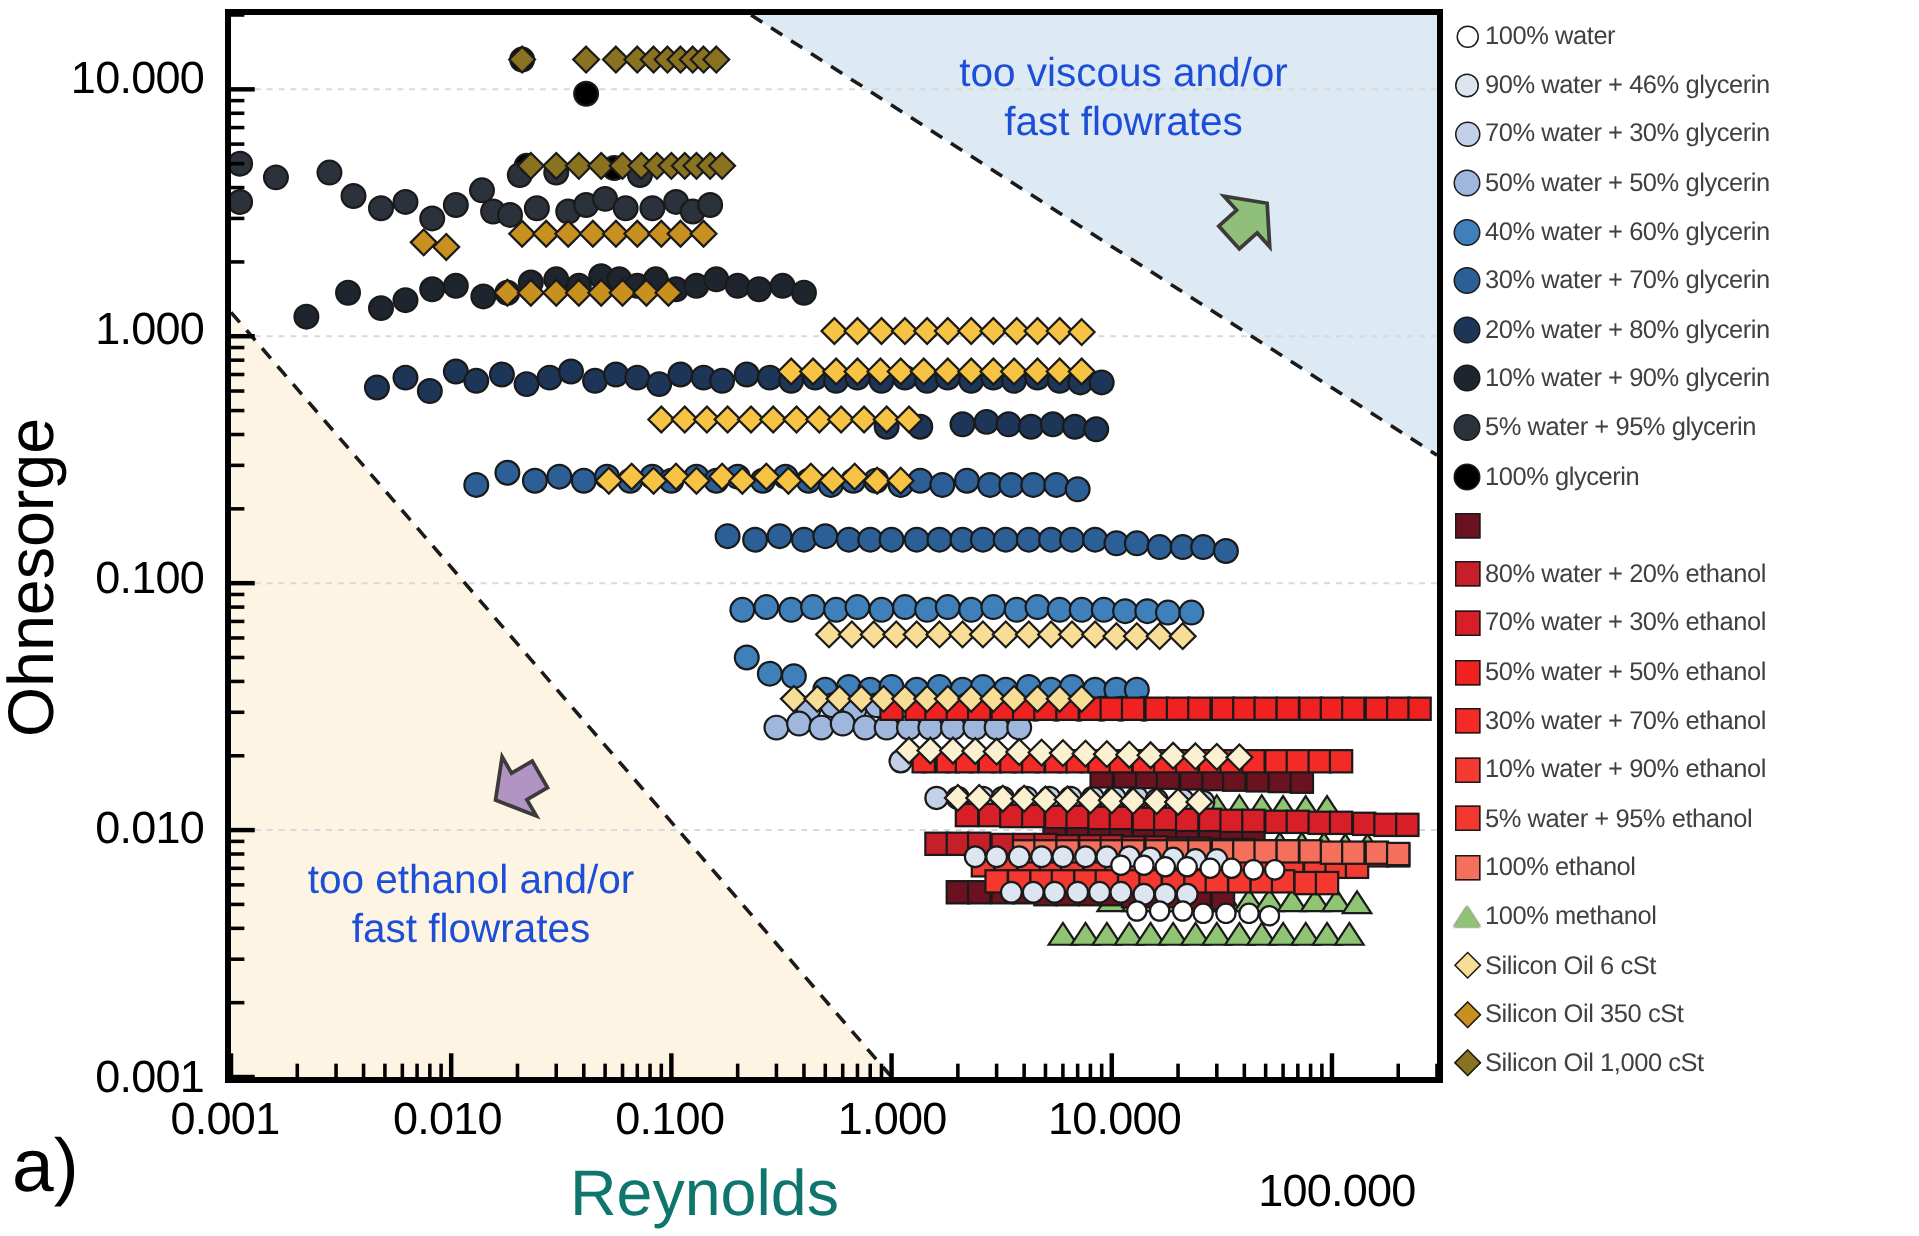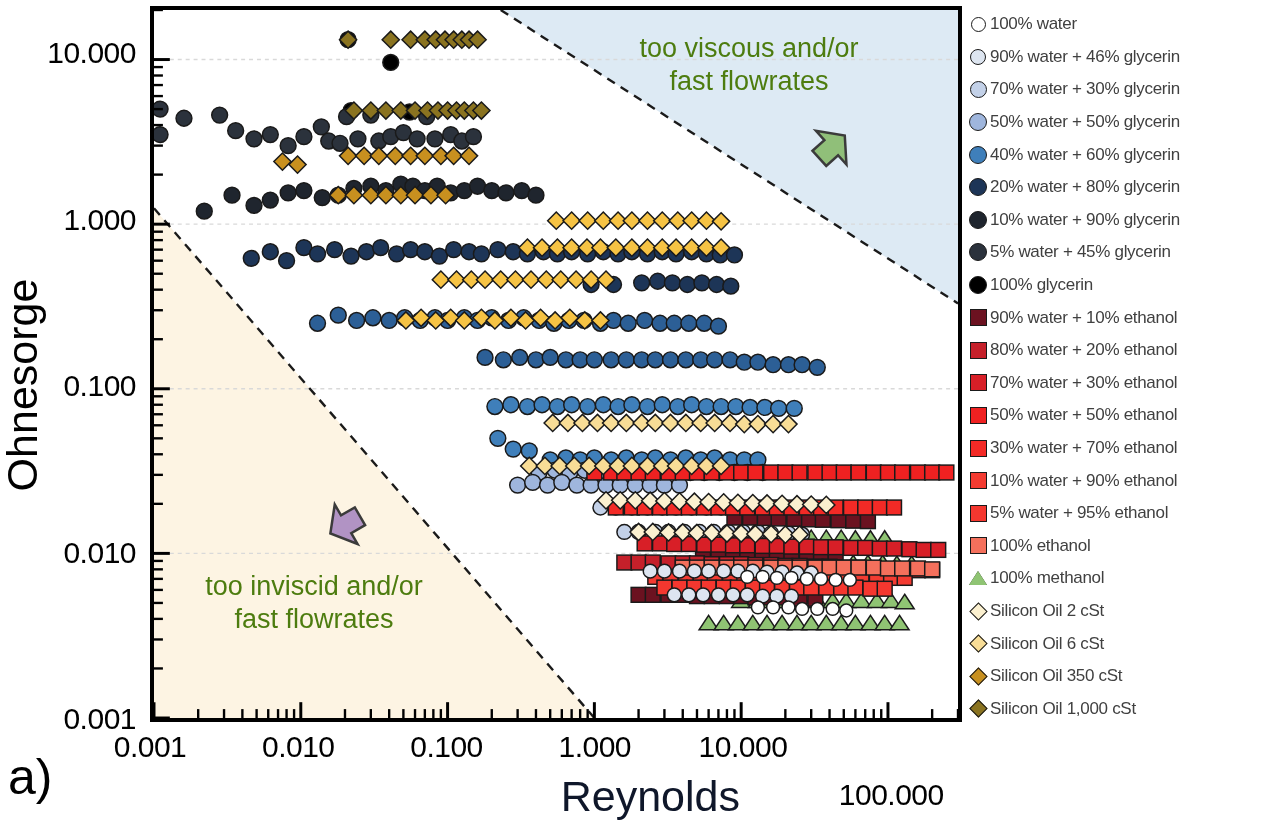--- a/index.html
+++ b/index.html
@@ -12,35 +12,35 @@
              border:4px solid #000;box-sizing:border-box;background:#fff;overflow:hidden;}
   #plot-svg{position:absolute;left:0;top:0;width:100%;height:100%;}
 
   
   .ytick{position:absolute;right:1283px;text-align:right;width:200px;
          font-size:30px;color:#000;letter-spacing:-.5px;}
   .ylabel-wrap{position:absolute;left:-6px;top:170px;width:56px;height:430px;}
   .ylabel{position:absolute;left:50%;top:50%;transform:translate(-50%,-50%) rotate(-90deg);
           white-space:nowrap;font-size:43px;color:#000;}
   .xtick{position:absolute;text-align:center;font-size:30px;color:#000;letter-spacing:-.5px;}
-  .xlabel{position:absolute;font-size:43px;color:#0f172a;text-align:right;}
+  .xlabel{position:absolute;font-size:43px;color:#0f766e;text-align:left;}
   .panel-id{position:absolute;font-size:50px;color:#000;}
 
   
   #legend{position:absolute;left:966px;top:8px;width:313px;height:780px;}
   .leg-row{display:flex;align-items:center;height:32.6px;}
   .leg-mark{width:24px;min-width:24px;display:flex;align-items:center;justify-content:center;}
   .leg-txt{font-size:17px;color:#404040;white-space:nowrap;letter-spacing:-.3px;}
   .m-circ{border:1.6px solid #1a1a1a;border-radius:50%;}
   .m-sq{border:1.6px solid #1a1a1a;}
   .m-tri{width:0;height:0;border-left:9px solid transparent;border-right:9px solid transparent;}
   .m-dia{border:1.6px solid #1a1a1a;transform:rotate(45deg);}
 
   
-  .region-note{position:absolute;font-size:27px;color:#4d7c0f;text-align:center;line-height:1.22;}
+  .region-note{position:absolute;font-size:27px;color:#1d4ed8;text-align:center;line-height:1.22;}
 </style>
 </head>
 <body>
 
 <div id="root">
 
   <div class="ylabel-wrap">
     <div class="ylabel">Ohnesorge</div>
   </div>
 
@@ -850,21 +850,21 @@
           <line x1="0" y1="0" x2="9" y2="0" stroke="#000" stroke-width="2.4"></line>
         </g>
     </svg>
 
     <div class="region-note" id="note-viscous" style="left:430px;top:22px;width:330px;">
       <div>too viscous and/or</div>
       <div>fast flowrates</div>
     </div>
 
     <div class="region-note" id="note-inviscid" style="left:10px;top:560px;width:300px;">
-      <div>too inviscid and/or</div>
+      <div>too ethanol and/or</div>
       <div>fast flowrates</div>
     </div>
   </div>
 
   <div id="xtick-layer">
       <div class="xtick" style="left: 60px; width: 180px; top: 730px;">0.001</div>
       <div class="xtick" style="left: 208.253px; width: 180px; top: 730px;">0.010</div>
       <div class="xtick" style="left: 356.506px; width: 180px; top: 730px;">0.100</div>
       <div class="xtick" style="left: 504.759px; width: 180px; top: 730px;">1.000</div>
       <div class="xtick" style="left: 653.012px; width: 180px; top: 730px;">10.000</div>
@@ -901,47 +901,52 @@
         <div class="leg-txt">50% water + 50% glycerin</div>
       </div>
       <div class="leg-row">
         <div class="leg-mark">
           <span class="m-circ" style="width: 16px; height: 16px; background: rgb(63, 127, 186);"></span>
         </div>
         <div class="leg-txt">40% water + 60% glycerin</div>
       </div>
       <div class="leg-row">
         <div class="leg-mark">
+          <span class="m-circ" style="width: 16px; height: 16px; background: rgb(44, 95, 150);"></span>
+        </div>
+        <div class="leg-txt">30% water + 70% glycerin</div>
+      </div>
+      <div class="leg-row">
+        <div class="leg-mark">
           <span class="m-circ" style="width: 16px; height: 16px; background: rgb(29, 53, 87);"></span>
         </div>
         <div class="leg-txt">20% water + 80% glycerin</div>
       </div>
       <div class="leg-row">
         <div class="leg-mark">
           <span class="m-circ" style="width: 16px; height: 16px; background: rgb(31, 37, 46);"></span>
         </div>
         <div class="leg-txt">10% water + 90% glycerin</div>
       </div>
       <div class="leg-row">
         <div class="leg-mark">
           <span class="m-circ" style="width: 16px; height: 16px; background: rgb(43, 50, 60);"></span>
         </div>
-        <div class="leg-txt"> 5% water + 45% glycerin</div>
+        <div class="leg-txt"> 5% water + 95% glycerin</div>
       </div>
       <div class="leg-row">
         <div class="leg-mark">
           <span class="m-circ" style="width: 16px; height: 16px; background: rgb(0, 0, 0);"></span>
         </div>
         <div class="leg-txt">100% glycerin</div>
       </div>
       <div class="leg-row">
         <div class="leg-mark">
           <span class="m-sq" style="width: 15px; height: 15px; background: rgb(107, 18, 32);"></span>
         </div>
-        <div class="leg-txt">90% water + 10% ethanol</div>
       </div>
       <div class="leg-row">
         <div class="leg-mark">
           <span class="m-sq" style="width: 15px; height: 15px; background: rgb(197, 32, 42);"></span>
         </div>
         <div class="leg-txt">80% water + 20% ethanol</div>
       </div>
       <div class="leg-row">
         <div class="leg-mark">
           <span class="m-sq" style="width: 15px; height: 15px; background: rgb(216, 31, 39);"></span>
@@ -979,26 +984,20 @@
         <div class="leg-txt">100% ethanol</div>
       </div>
       <div class="leg-row">
         <div class="leg-mark">
           <span class="m-tri" style="border-bottom: 14.72px solid rgb(143, 196, 115); filter: drop-shadow(rgb(26, 26, 26) 0px 0px 0.6px);"></span>
         </div>
         <div class="leg-txt">100% methanol</div>
       </div>
       <div class="leg-row">
         <div class="leg-mark">
-          <span class="m-dia" style="width: 10.92px; height: 10.92px; background: rgb(251, 240, 207);"></span>
-        </div>
-        <div class="leg-txt">Silicon Oil 2 cSt</div>
-      </div>
-      <div class="leg-row">
-        <div class="leg-mark">
           <span class="m-dia" style="width: 10.92px; height: 10.92px; background: rgb(248, 221, 150);"></span>
         </div>
         <div class="leg-txt">Silicon Oil 6 cSt</div>
       </div>
       <div class="leg-row">
         <div class="leg-mark">
           <span class="m-dia" style="width: 10.92px; height: 10.92px; background: rgb(200, 144, 31);"></span>
         </div>
         <div class="leg-txt">Silicon Oil 350 cSt</div>
       </div>

